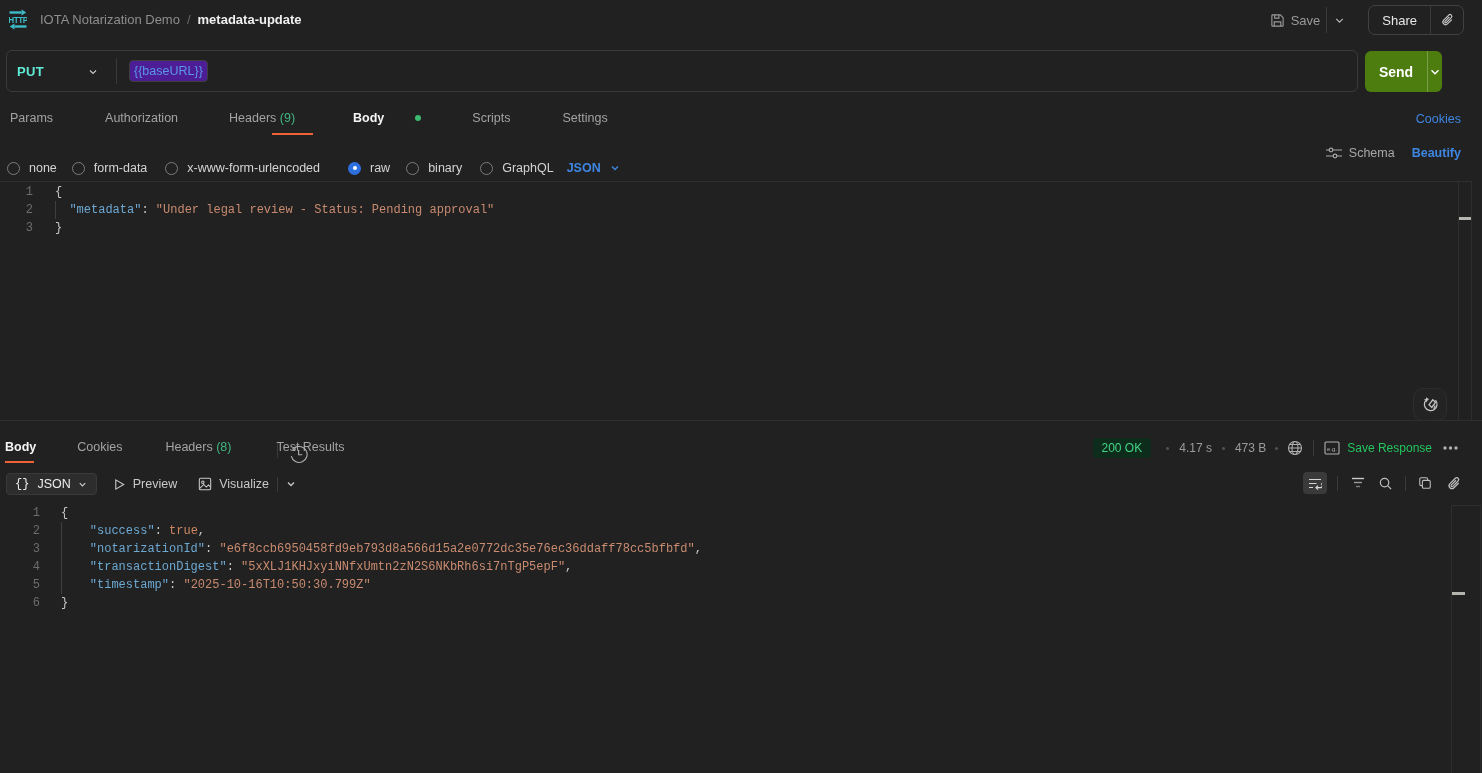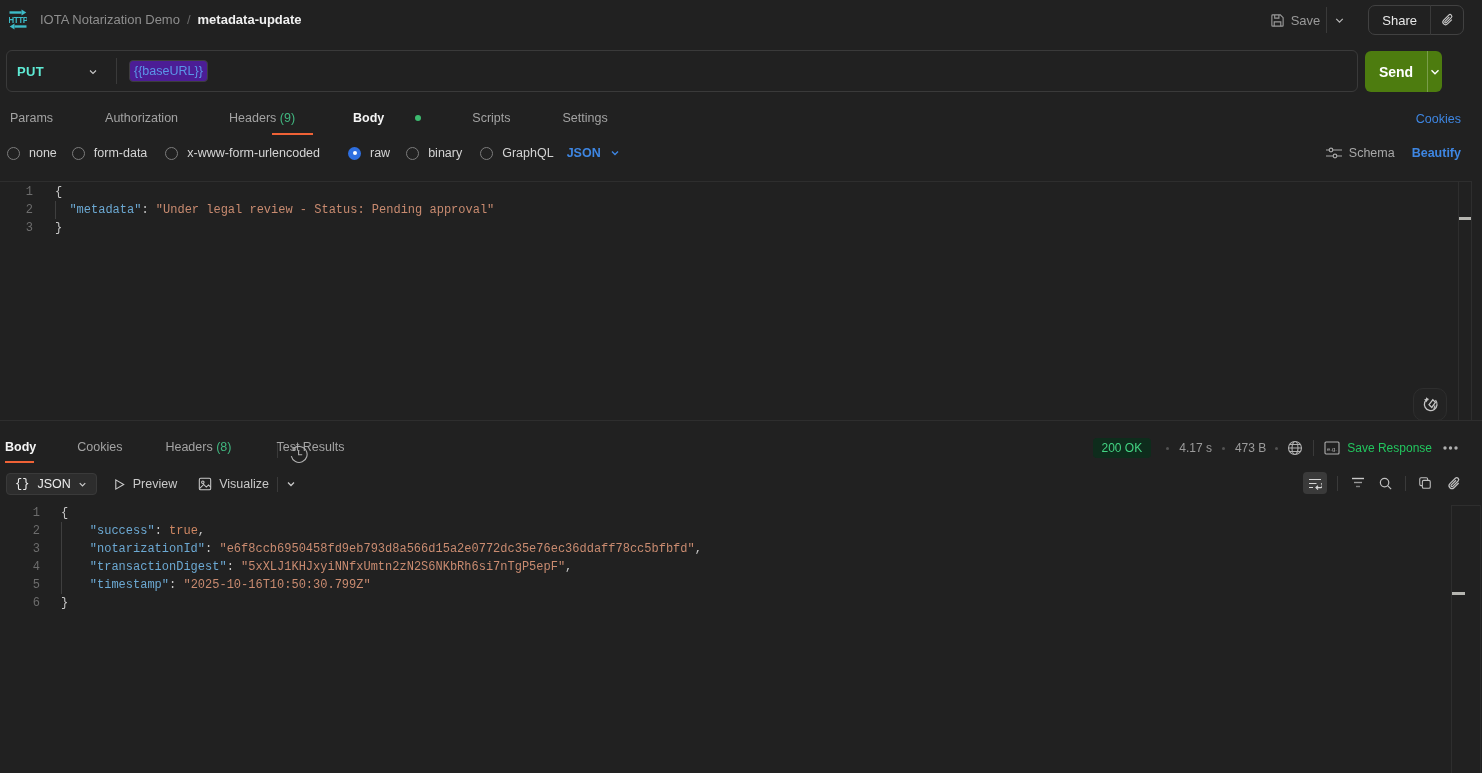--- a/index.html
+++ b/index.html
@@ -27,21 +27,21 @@
 
 
 .tabs { display:flex; font-size:12.5px; color:#a3a3a3;gap:27px; }
 #reqtabs { left:10px; top:111px; }
 #reqtabs .tab { margin-right:0; }
 .grn { color:#41b780; }
 .active-tab { color:#f5f5f5; font-weight:700; }
 #cookies-link { right:21px; top:112px; color:#3e86e2; font-size:12.5px; }
 
 
-#radios { left:7px; top:146px; display:flex; align-items:center; font-size:12.5px; color:#d4d4d4; }
+#radios { left:7px; top:161px; display:flex; align-items:center; font-size:12.5px; color:#d4d4d4; }
 .radio { width:13px; height:13px; border-radius:50%; border:1px solid #7c7c7c; margin-right:9px; }
 .radio.sel { border:none; background:#2e6fe0; position:relative; }
 .radio.sel::after { content:""; position:absolute; left:4.5px; top:4.5px; width:4px; height:4px; border-radius:50%; background:#fff; }
 #schema-beautify { right:21px; top:146px; display:flex; align-items:center; font-size:12.5px; }
 
 
 .codeline { position:absolute; white-space:pre; font-size:12px; line-height:18px; font-family:"Liberation Mono",monospace; }
 .lnum { position:absolute; color:#6d6d6d; font-size:12px; line-height:18px; font-family:"Liberation Mono",monospace; text-align:right; }
 .key { color:#6ca9d3; }
 .str { color:#c98b70; }

